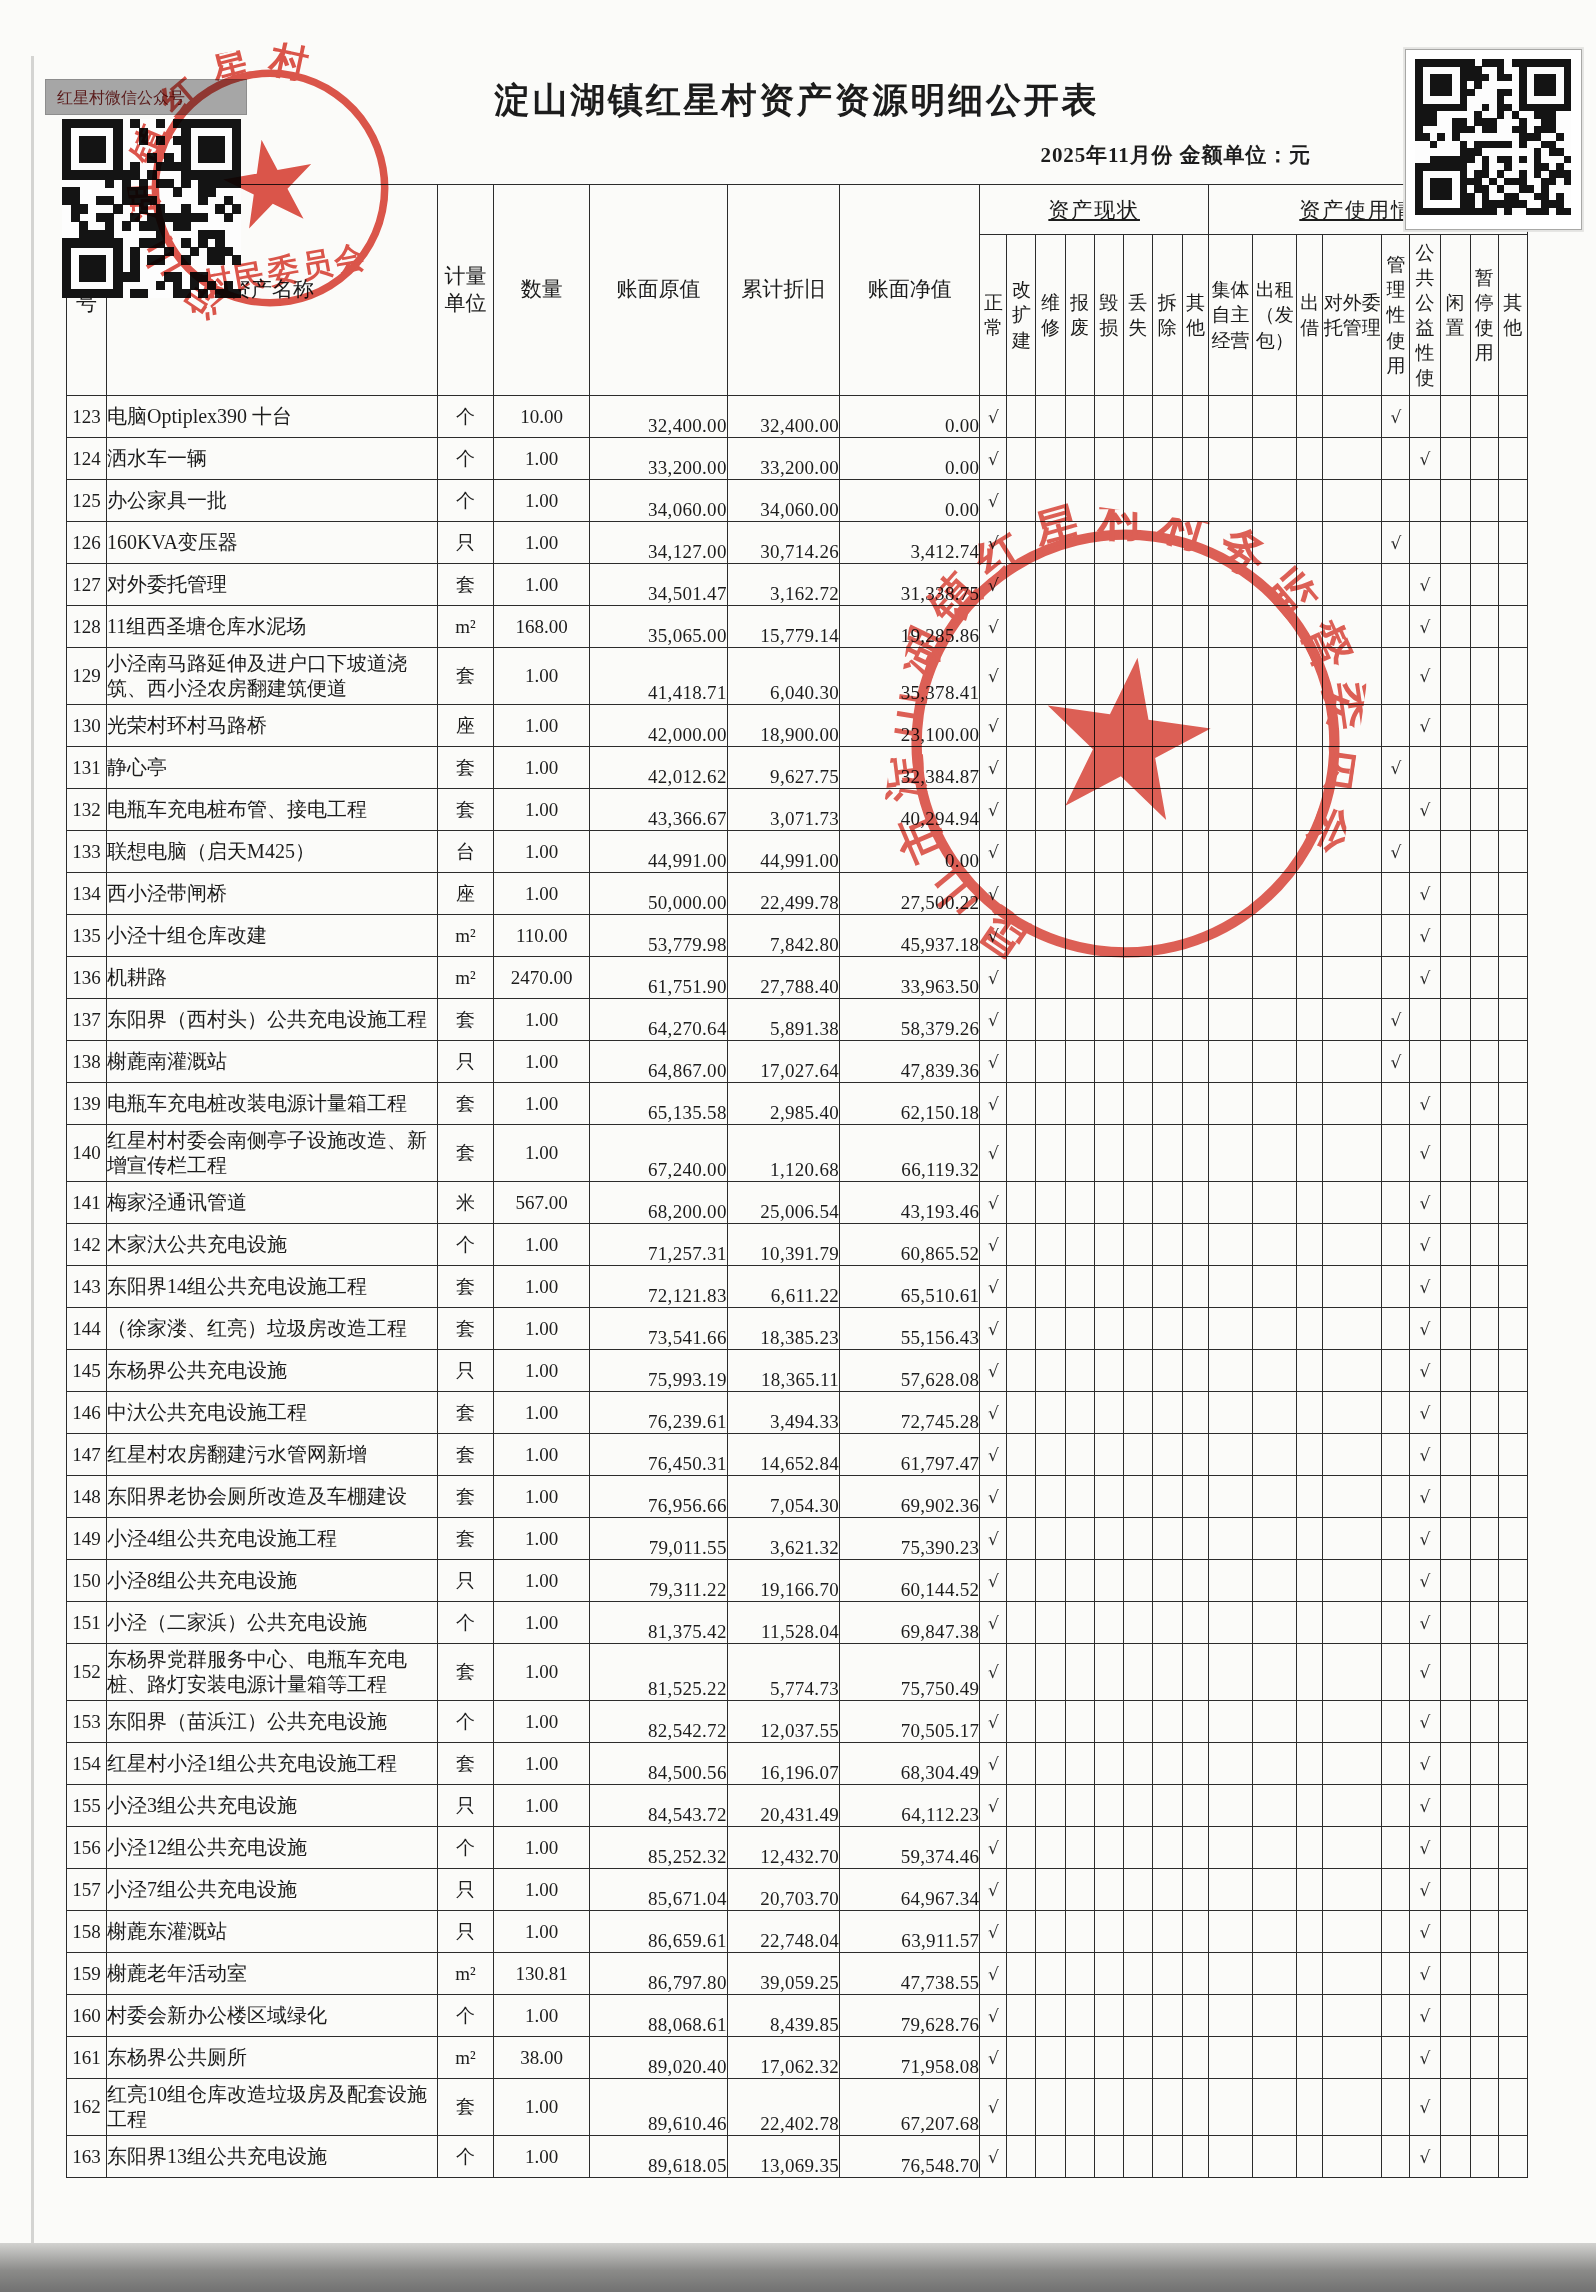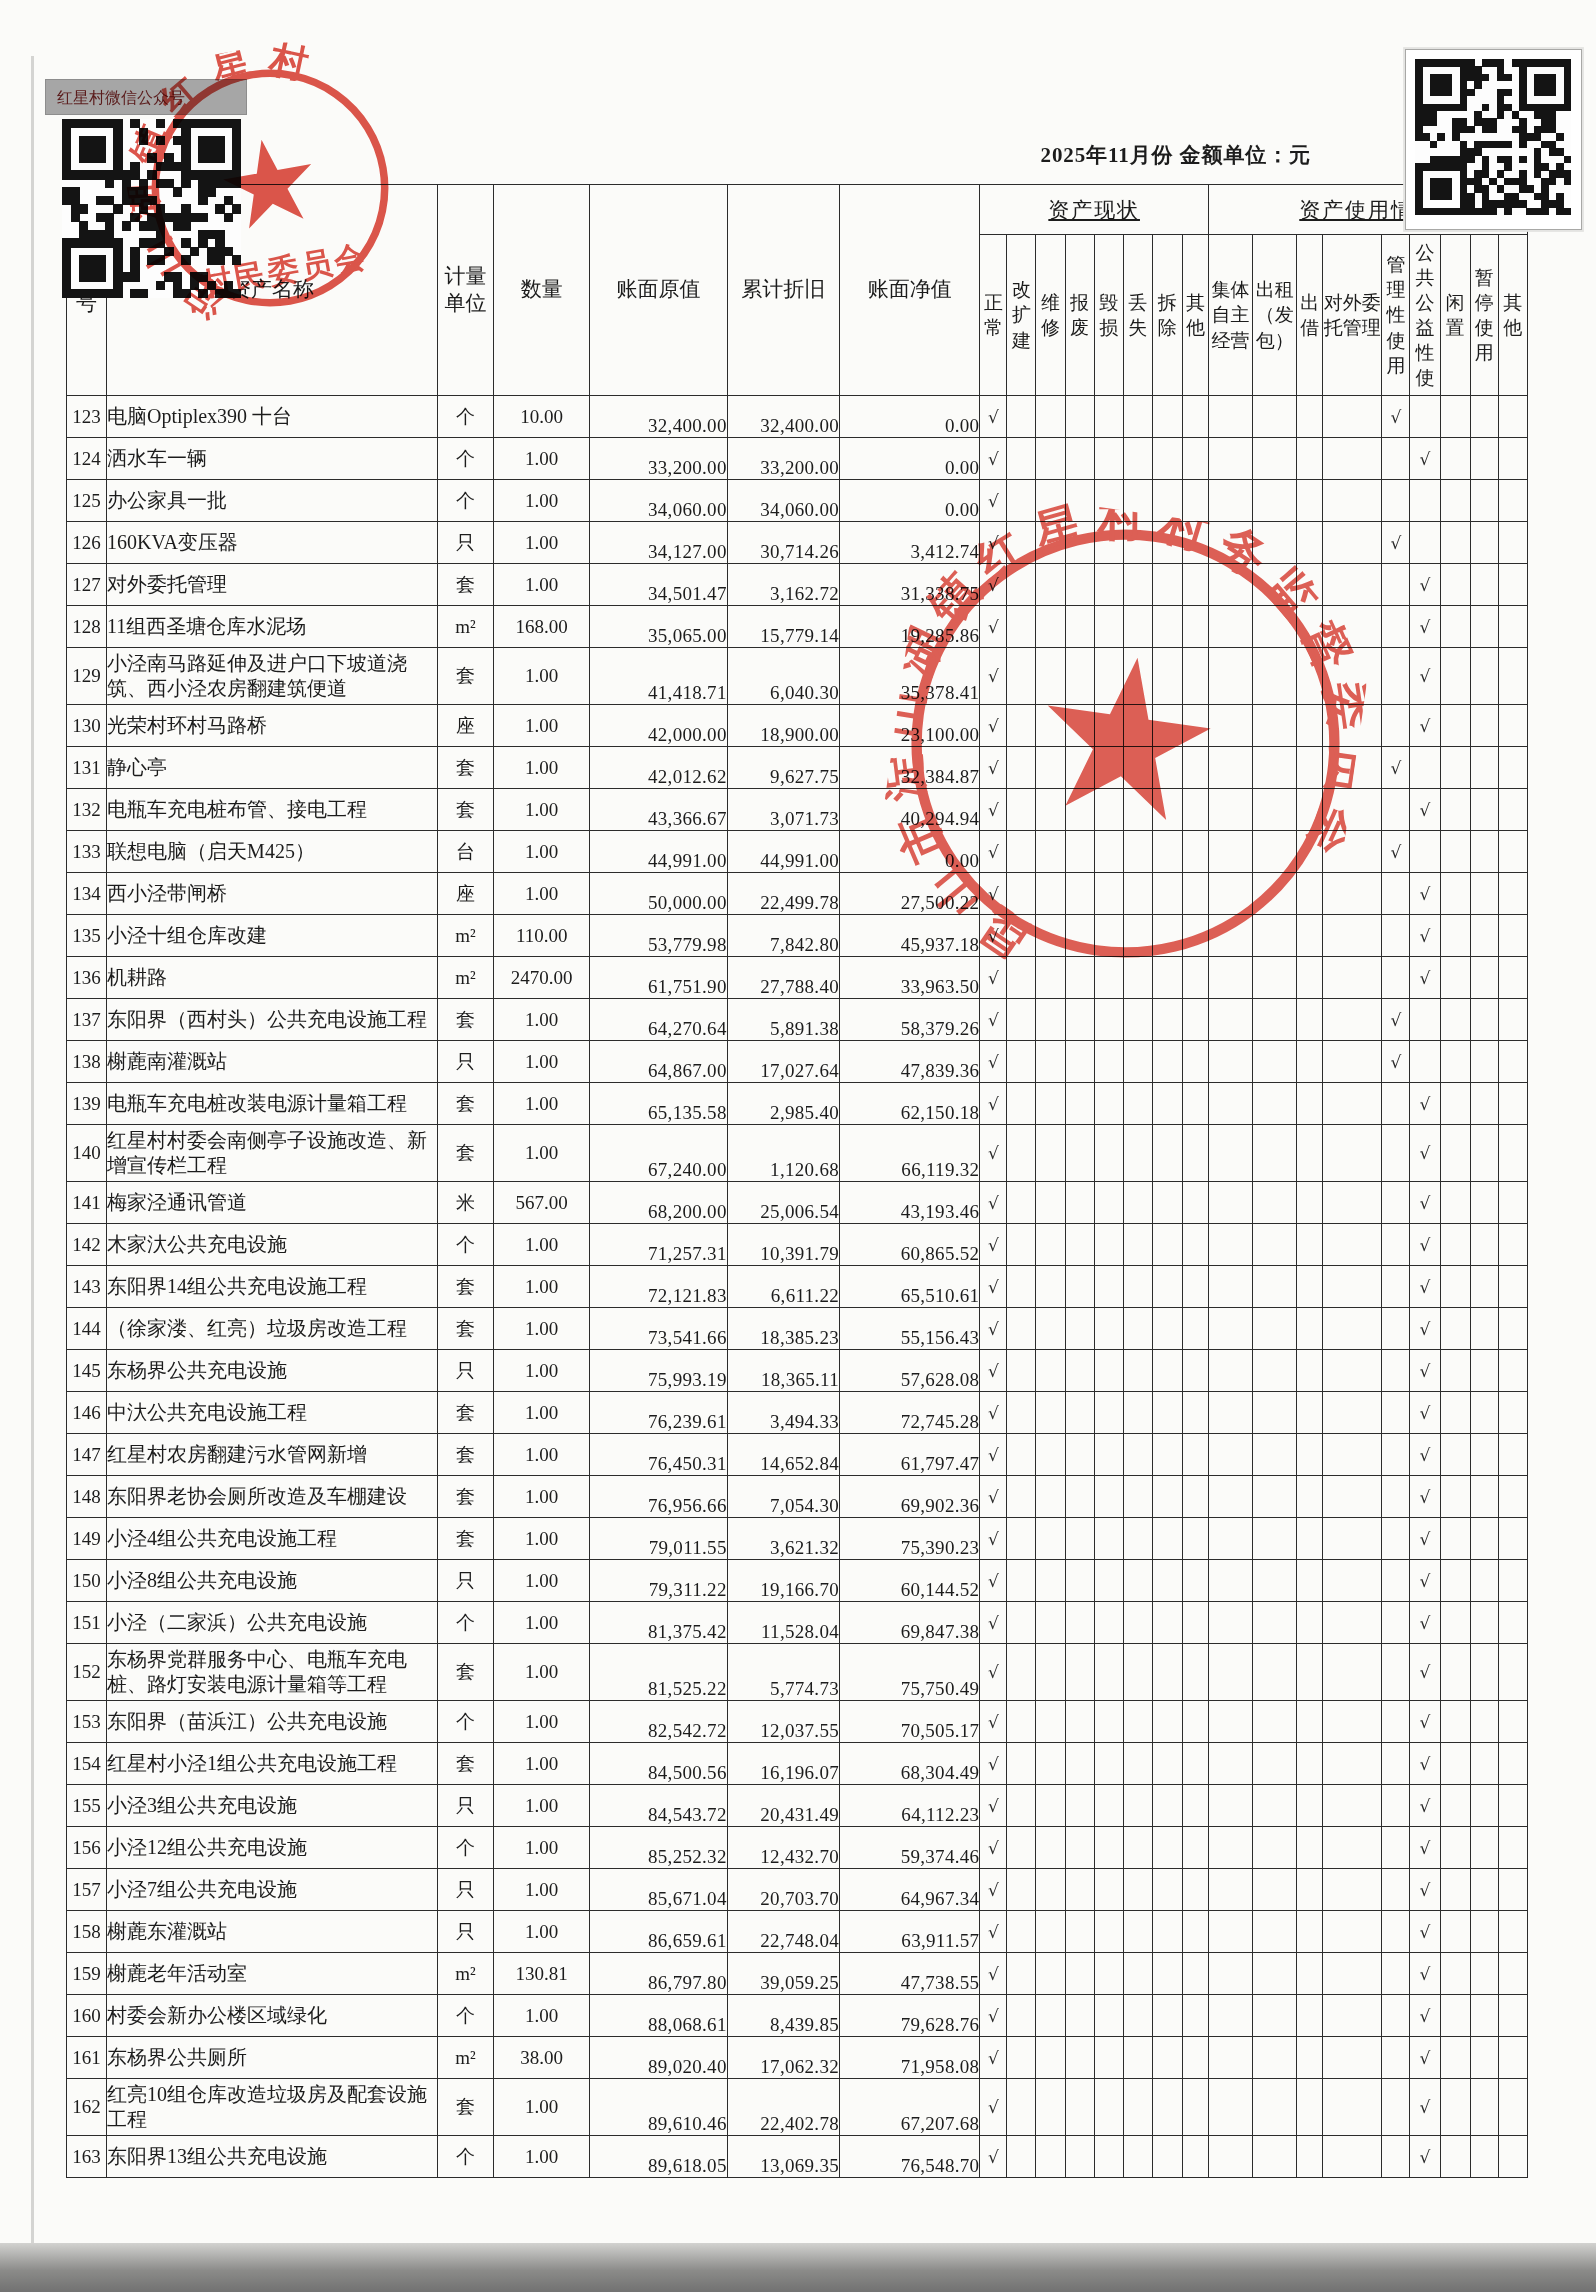--- a/index.html
+++ b/index.html
@@ -509,20 +509,21 @@
         <rect x="79.05" y="158.10" width="8" height="8" fill="#141414"></rect>
         <rect x="94.86" y="158.10" width="8" height="8" fill="#141414"></rect>
         <rect x="118.57" y="158.10" width="8" height="8" fill="#141414"></rect>
         <rect x="126.48" y="158.10" width="8" height="8" fill="#141414"></rect>
         <rect x="134.38" y="158.10" width="8" height="8" fill="#141414"></rect>
         <rect x="150.19" y="158.10" width="8" height="8" fill="#141414"></rect>
         <rect x="158.10" y="158.10" width="8" height="8" fill="#141414"></rect>
       </svg>
   </div>
 
+  <div class="page-title">淀山湖镇红星村资产资源明细公开表</div>
   <div class="date-line">2025年11月份 金额单位：元</div>
 
   <table class="asset">
       <colgroup>
         <col style="width: 40px;">
         <col style="width: 330px;">
         <col style="width: 56px;">
         <col style="width: 96px;">
         <col style="width: 137px;">
         <col style="width: 112px;">

